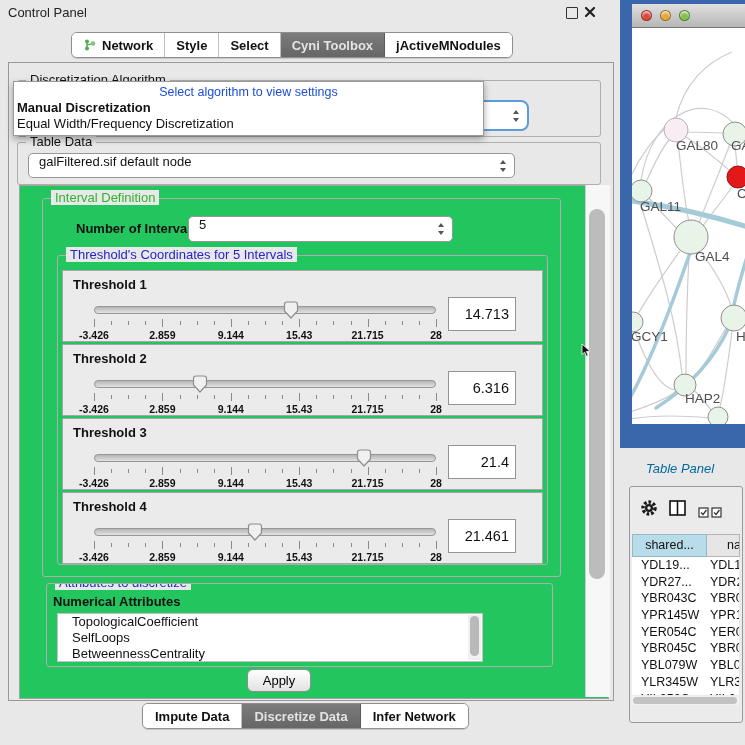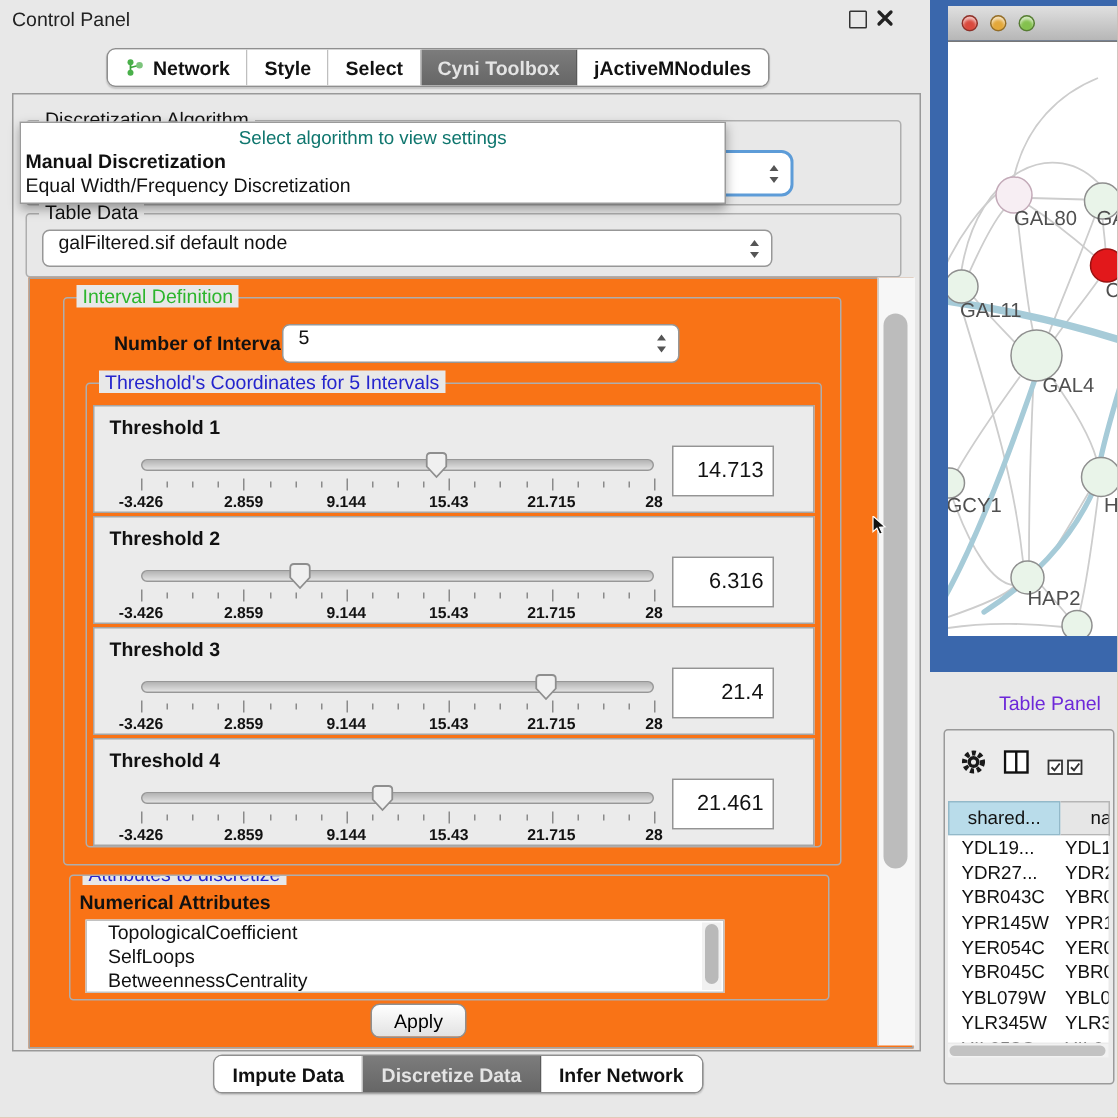--- a/index.html
+++ b/index.html
@@ -31,21 +31,21 @@
          display:flex;align-items:flex-start;padding:0 10px;white-space:nowrap;}
   .combo.focus{border:2.5px solid #5d9cd8;border-radius:8px;}
   .spin{position:absolute;right:7px;top:50%;transform:translateY(-50%);display:flex;}
 
   .algo{left:8px;top:17px;width:582px;height:55px;}
   .algo .combo{left:8px;top:19px;width:479px;height:27px;}
   .tdata{left:8px;top:79px;width:582px;height:41px;}
   .tdata .combo{left:10px;top:10px;width:465px;height:23px;}
 
   .viewport{position:absolute;left:10px;top:122px;width:588px;height:512px;border:1px solid #a3a3a3;
-            overflow:hidden;background:#f97316;}
+            overflow:hidden;background:#22c55e;}
   .vscroll{position:absolute;right:0;top:0;bottom:0;width:24px;background:#f7f7f7;border-left:1px solid #cfcfcf;}
   .vthumb{position:absolute;left:3px;top:24px;width:16px;height:370px;background:#bcbcbc;border-radius:8px;}
 
   .igroup{left:22px;top:12px;width:517px;height:377px;}
   .nlabel{position:absolute;left:33px;top:22px;font-weight:bold;font-size:13px;}
   .ncombo{left:145px;top:17px;width:243px;height:24px;}
   .tgroup{left:14px;top:56px;width:491px;height:310px;padding-top:14px;box-sizing:border-box;}
 
   .thr-row{position:relative;height:70px;border:1px solid #a6a6a6;background:#ebebeb;margin:0 4px 2px 4px;}
   .thr-label{position:absolute;left:10px;top:6px;font-weight:bold;font-size:13px;}
@@ -75,37 +75,37 @@
   .btabs{position:absolute;left:142px;top:703px;height:24px;display:flex;border:1px solid #8f8f8f;border-radius:6px;
          overflow:hidden;background:#fff;box-shadow:0 1px 1px rgba(0,0,0,.15);}
   .btab{display:flex;align-items:center;padding:0 12px;font-size:13px;font-weight:bold;background:#fff;
         border-right:1px solid #bfbfbf;white-space:nowrap;}
   .btab.sel{background:linear-gradient(#7c7c7c,#666);color:#e4e4e4;border-right:1px solid #5a5a5a;}
   .btab.last{border-right:none;}
 
   
   .popup{position:absolute;left:13px;top:81px;width:469px;height:53px;background:#fff;border:1px solid #9a9a9a;
          box-shadow:0 3px 7px rgba(0,0,0,.35);z-index:40;}
-  .popup .hint{text-align:center;color:#0f766e;font-size:12.5px;margin-top:3px;height:15px;}
+  .popup .hint{text-align:center;color:#1d4ed8;font-size:12.5px;margin-top:3px;height:15px;}
   .popup .opt{font-size:13px;padding-left:3px;height:16px;line-height:16px;white-space:nowrap;}
   .popup .opt.b{font-weight:bold;}
 
   
   .netwin{position:absolute;left:620px;top:0;width:125px;height:448px;background:#3a67ac;}
   .nettitle{position:absolute;left:12px;top:4px;width:113px;height:24px;display:flex;align-items:center;
             padding-left:9px;box-sizing:border-box;background:linear-gradient(#e0e0e0,#b6b6b6);
             border-bottom:1px solid #777;}
   .light{width:11px;height:11px;border-radius:50%;margin-right:8px;border:1px solid rgba(0,0,0,.35);
          box-shadow:inset 0 2px 2px rgba(255,255,255,.65);box-sizing:border-box;}
   .light.red{background:#da4a3e;} .light.yellow{background:#e3a83b;} .light.green{background:#84c14e;}
   .netcanvas{position:absolute;left:12px;top:28px;width:113px;height:396px;background:#fff;overflow:hidden;}
   .netcanvas text{font-family:"Liberation Sans",sans-serif;font-size:13.5px;fill:#4f4f4f;}
 
   
-  .tp-label{position:absolute;left:666px;top:461px;font-size:13px;color:#6d28d9;}
+  .tp-label{position:absolute;left:646px;top:461px;font-size:13px;color:#0369a1;font-style:italic;}
   .tpwin{position:absolute;left:629px;top:486px;width:112px;height:235px;background:#ebebeb;
          border:1px solid #9a9a9a;border-radius:3px;box-sizing:content-box;}
   .tp-ic{position:absolute;}
   .tp-head{position:absolute;left:2px;top:47px;width:108px;height:23px;display:flex;font-size:12.5px;}
   .th1{width:75px;background:#b9dcea;border:1px solid #93b9c9;text-align:center;line-height:21px;box-sizing:border-box;}
   .th2{flex:1;background:#e6e6e6;border:1px solid #b5b5b5;border-left:none;padding-left:20px;line-height:21px;
        overflow:hidden;box-sizing:border-box;}
   .tp-body{position:absolute;left:2px;top:70px;width:107px;height:138px;background:#fff;overflow:hidden;font-size:12.5px;}
   .trow{height:16.7px;line-height:16.7px;white-space:nowrap;overflow:hidden;}
   .trow .c1{display:inline-block;width:64px;padding-left:9px;}

